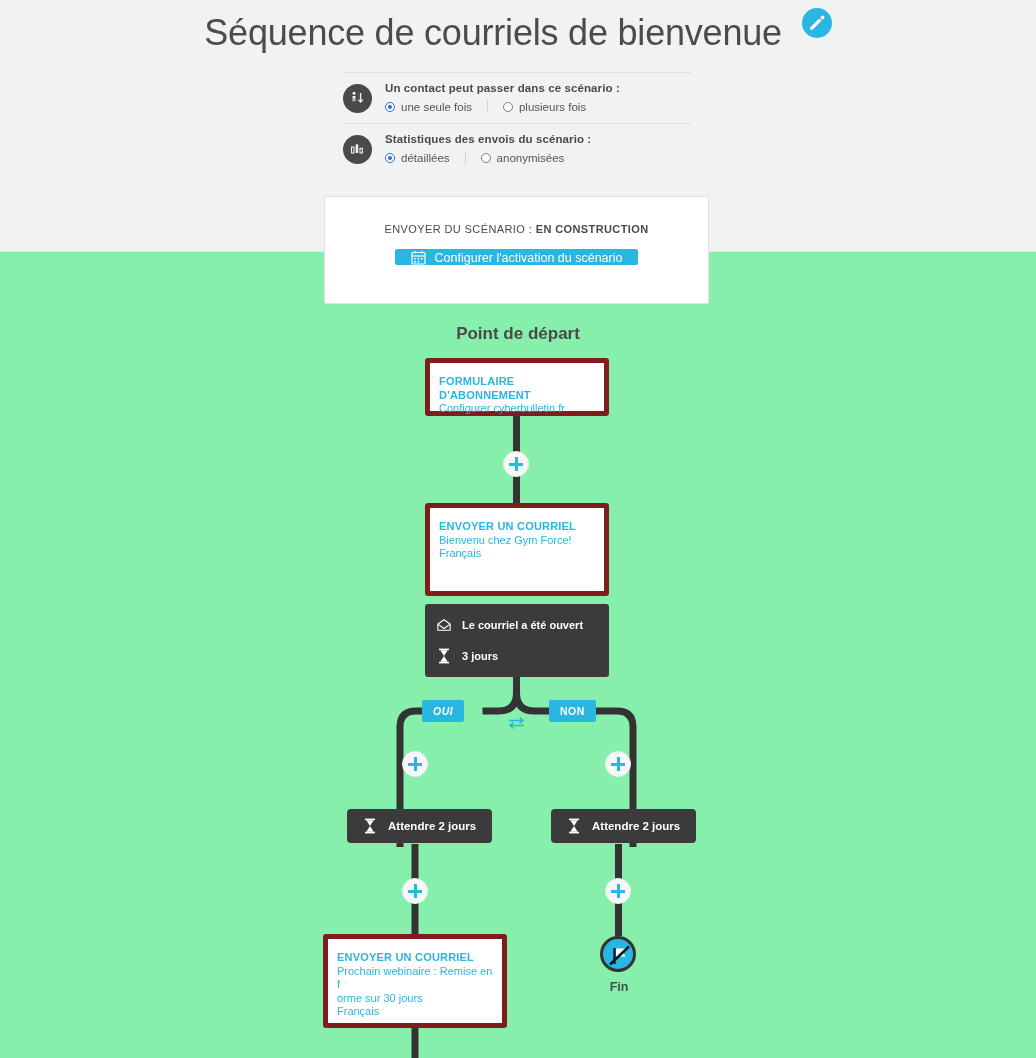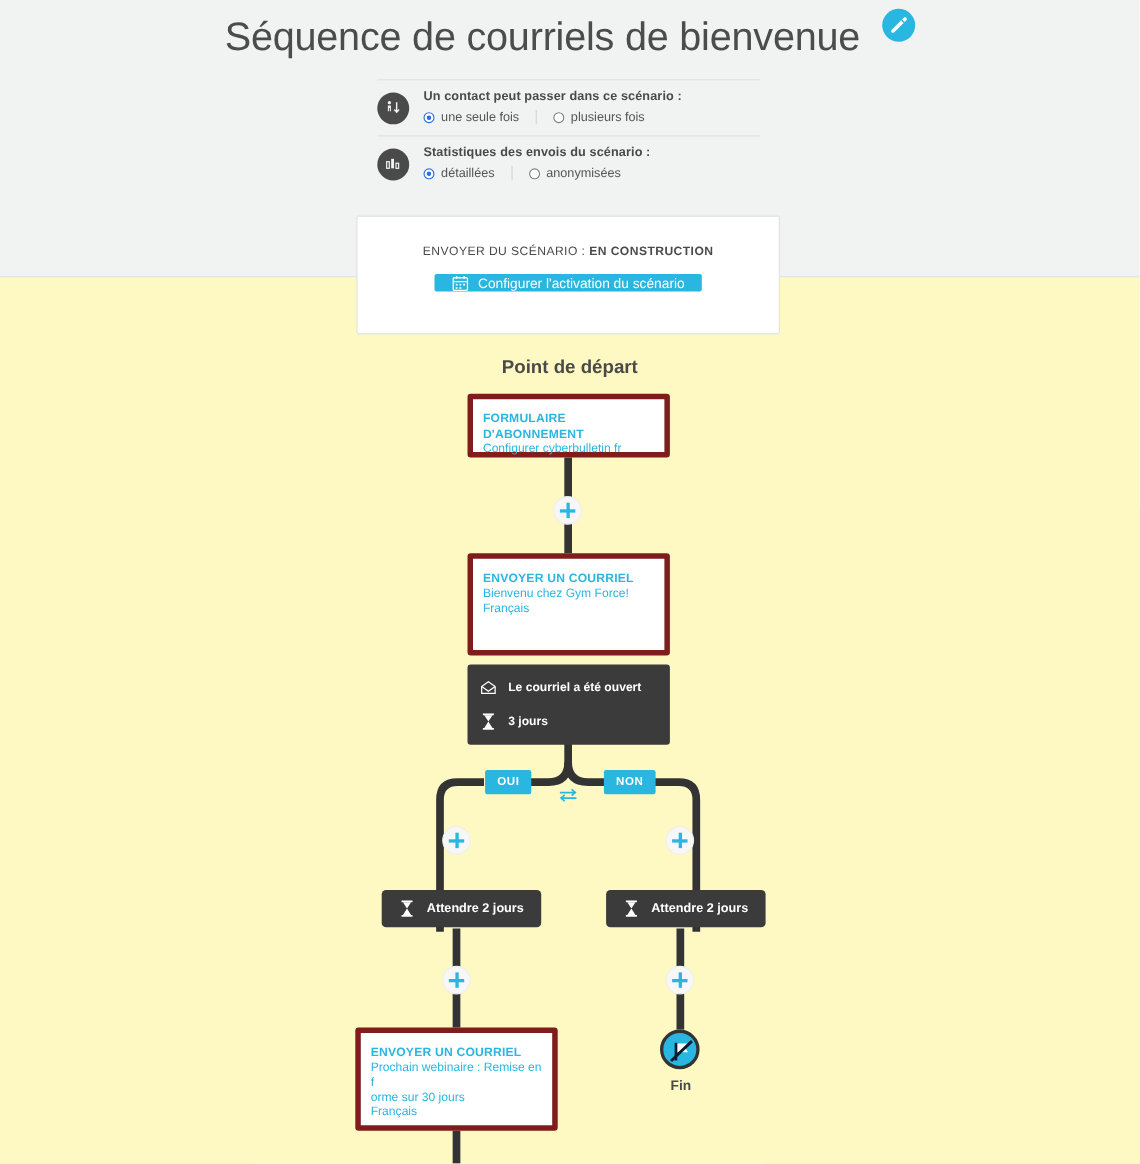--- a/index.html
+++ b/index.html
@@ -4,21 +4,21 @@
 <title>Séquence de courriels de bienvenue</title>
 <style>
   * { box-sizing: border-box; }
   html, body {
     margin: 0; padding: 0;
     width: 1036px;
     background: #ffffff;
     font-family: "Liberation Sans", sans-serif;
     color: #444;
   }
-  #page { position: relative; width: 1036px; height: 1058px; overflow: hidden; background:#fef9c3; }
+  #page { position: relative; width: 1036px; height: 1058px; overflow: hidden; background:#86efac; }
 
   
   .header-band {
     position: absolute; top: 0; left: 0; width: 1036px; height: 252px;
     background: #f1f2f2;
     border-bottom: 1px solid #e2e3e3;
   }
   .page-title {
     position: absolute; top: 8px; left: 0; width: 1036px;
     text-align: center;
@@ -310,21 +310,21 @@
         <svg width="14" height="16" viewBox="0 0 14 16">
           <rect x="2" y="0.6" width="10" height="1.6" fill="#fff"></rect>
           <rect x="2" y="13.8" width="10" height="1.6" fill="#fff"></rect>
           <path d="M3.3 2.2 h7.4 L7 8 Z" fill="#fff"></path>
           <path d="M3.3 13.8 h7.4 L7 8 Z" fill="#fff"></path>
         </svg>
         <span>3 jours</span>
       </div>
     </div>
 
-    <div class="branch-tag" style="left:441px; top:448px;">OUI</div>
+    <div class="branch-tag" style="left:422px; top:448px;font-style:italic;">OUI</div>
     <div class="branch-tag" style="left:549px; top:448px;">NON</div>
 
     <div class="swap-icon" style="left:507px; top:464px;">
       <svg width="19" height="14" viewBox="0 0 19 14">
         <path d="M2 4.5 H16 M12.6 1.6 L16 4.5 L12.6 7.4" stroke="#29b6e0" stroke-width="1.5" fill="none"></path>
         <path d="M17 9.5 H3 M6.4 6.6 L3 9.5 L6.4 12.4" stroke="#29b6e0" stroke-width="1.5" fill="none"></path>
       </svg>
     </div>
 
     <div class="plus" style="left:402px; top:499px;"></div>

